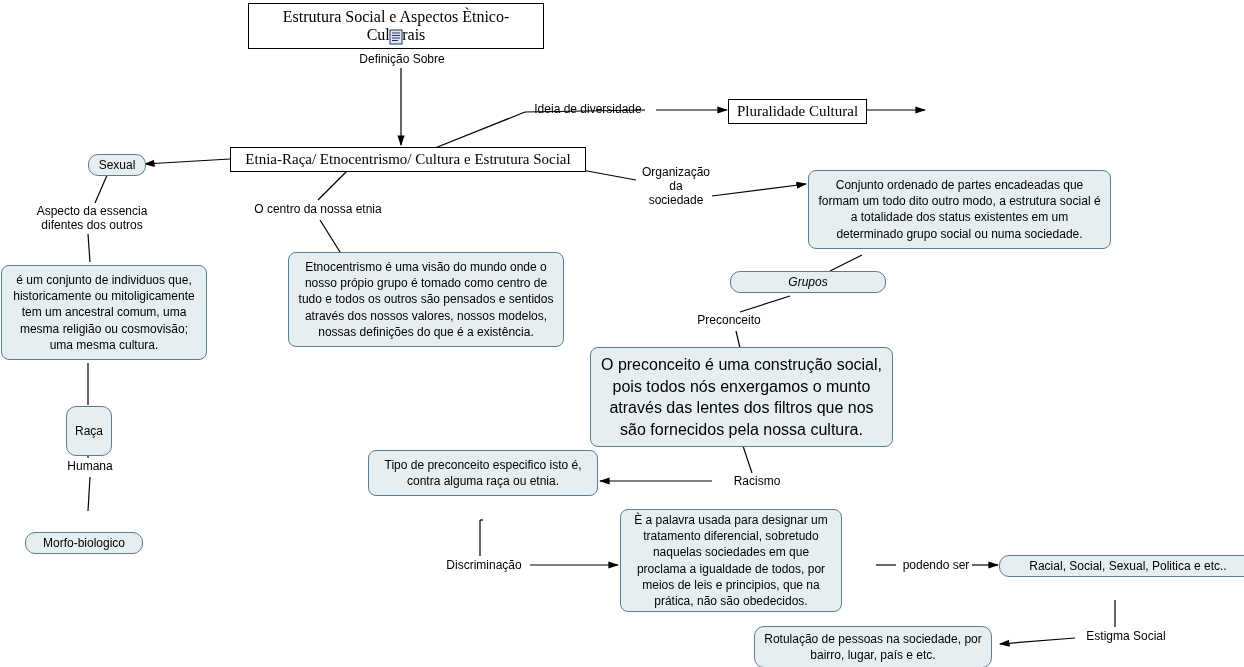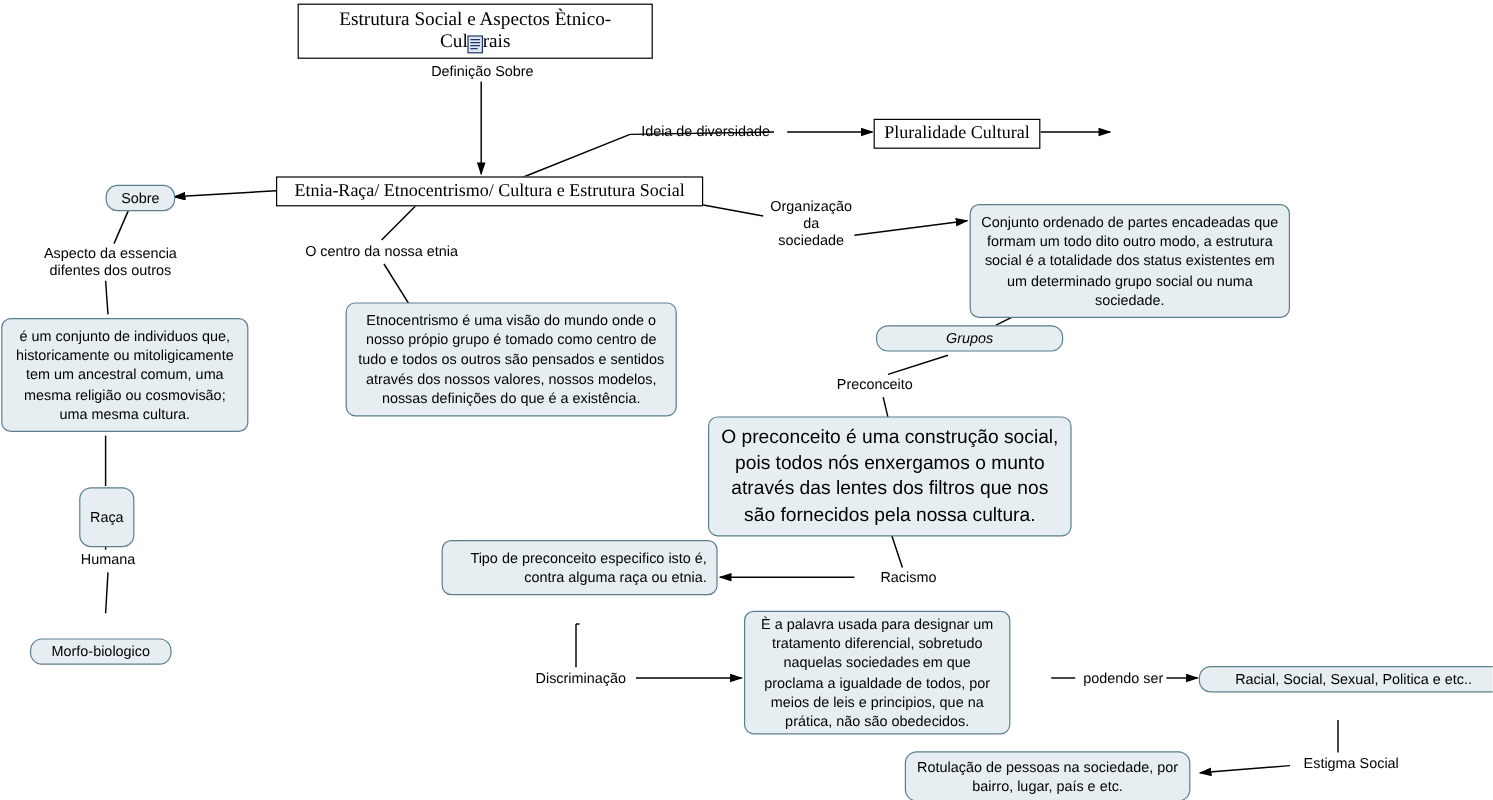--- a/index.html
+++ b/index.html
@@ -138,52 +138,52 @@
 
   <div class="label" style="left:352px; top:53px; width:100px;">Definição Sobre</div>
 
   <div class="node n-serif" style="left:230px; top:147px; width:356px; padding:3px 5px; font-size:15px;">Etnia-Raça/ Etnocentrismo/ Cultura e Estrutura Social</div>
 
   <div class="node n-serif" style="left:728px; top:99px; width:139px; padding:3px 5px; font-size:15px;">Pluralidade Cultural</div>
 
   <div class="label" style="left:528px; top:103px; width:120px;">Ideia de diversidade</div>
 
 
-  <div class="node n-pill" style="left:88px; top:154px; width:58px; padding:3px 4px; font-size:12px;">Sobre</div>
+  <div class="node n-pill" style="left:88px; top:154px; width:58px; padding:3px 4px; font-size:12px;">Sexual</div>
 
   <div class="label" style="left:17px; top:205px; width:150px;">Aspecto da essencia
 difentes dos outros</div>
 
   <div class="node n-blue" style="left:1px; top:265px; width:206px; padding:6px 8px; font-size:12px; line-height:1.35; white-space:normal;">é um conjunto de individuos que, historicamente ou mitoligicamente tem um ancestral comum, uma mesma religião ou cosmovisão; uma mesma cultura.</div>
 
   <div class="node n-pill" style="left:66px; top:406px; width:46px; padding:17px 4px; font-size:12px;">Raça</div>
 
   <div class="label" style="left:50px; top:460px; width:80px;">Humana</div>
 
   <div class="node n-pill" style="left:25px; top:512px; width:118px; padding:3px 4px; font-size:12px;margin-top:20px;">Morfo-biologico</div>
 
   <div class="label" style="left:238px; top:203px; width:160px;">O centro da nossa etnia</div>
 
   <div class="node n-blue" style="left:288px; top:252px; width:276px; padding:6px 8px; font-size:12px; line-height:1.35; white-space:normal;">Etnocentrismo é uma visão do mundo onde o nosso própio grupo é tomado como centro de tudo e todos os outros são pensados e sentidos através dos nossos valores, nossos modelos, nossas definições do que é a existência.</div>
 
   <div class="label" style="left:636px; top:166px; width:80px;">Organização
 da
 sociedade</div>
 
-  <div class="node n-blue" style="left:808px; top:170px; width:267px; padding:6px 8px; font-size:12px; line-height:1.35; white-space:normal;">Conjunto ordenado de partes encadeadas que formam um todo dito outro modo, a estrutura social é a totalidade dos status existentes em um determinado grupo social ou numa sociedade.</div>
+  <div class="node n-blue" style="left:808px; top:170px; width:303px; padding:6px 8px; font-size:12px; line-height:1.35; white-space:normal;">Conjunto ordenado de partes encadeadas que formam um todo dito outro modo, a estrutura social é a totalidade dos status existentes em um determinado grupo social ou numa sociedade.</div>
 
   <div class="node n-pill" style="left:730px; top:271px; width:156px; padding:3px 4px; font-size:12px;font-style:italic;">Grupos</div>
 
   <div class="label" style="left:684px; top:314px; width:90px;">Preconceito</div>
 
   <div class="node n-blue" style="left:590px; top:347px; width:303px; padding:6px 8px; font-size:16px; line-height:1.35; white-space:normal;">O preconceito é uma construção social, pois todos nós enxergamos o munto através das lentes dos filtros que nos são fornecidos pela nossa cultura.</div>
 
   <div class="label" style="left:722px; top:475px; width:70px;">Racismo</div>
 
-  <div class="node n-blue" style="left:368px; top:450px; width:230px; padding:6px 8px; font-size:12px; line-height:1.35; white-space:normal;text-align:right;">Tipo de preconceito especifico isto é, contra alguma raça ou etnia.</div>
+  <div class="node n-blue" style="left:368px; top:450px; width:230px; padding:6px 8px; font-size:12px; line-height:1.35; white-space:normal;">Tipo de preconceito especifico isto é, contra alguma raça ou etnia.</div>
 
   <div class="label" style="left:434px; top:559px; width:100px;">Discriminação</div>
 
   <div class="node n-blue" style="left:620px; top:509px; width:222px; padding:2px 8px; font-size:12px; line-height:1.35; white-space:normal;">È a palavra usada para designar um tratamento diferencial, sobretudo naquelas sociedades em que proclama a igualdade de todos, por meios de leis e principios, que na prática, não são obedecidos.</div>
 
   <div class="label" style="left:896px; top:559px; width:80px;">podendo ser</div>
 
   <div class="node n-pill" style="left:999px; top:555px; width:258px; padding:3px 4px; font-size:12px;">Racial, Social, Sexual, Politica e etc..</div>
 
   <div class="label" style="left:1076px; top:630px; width:100px;">Estigma Social</div>

